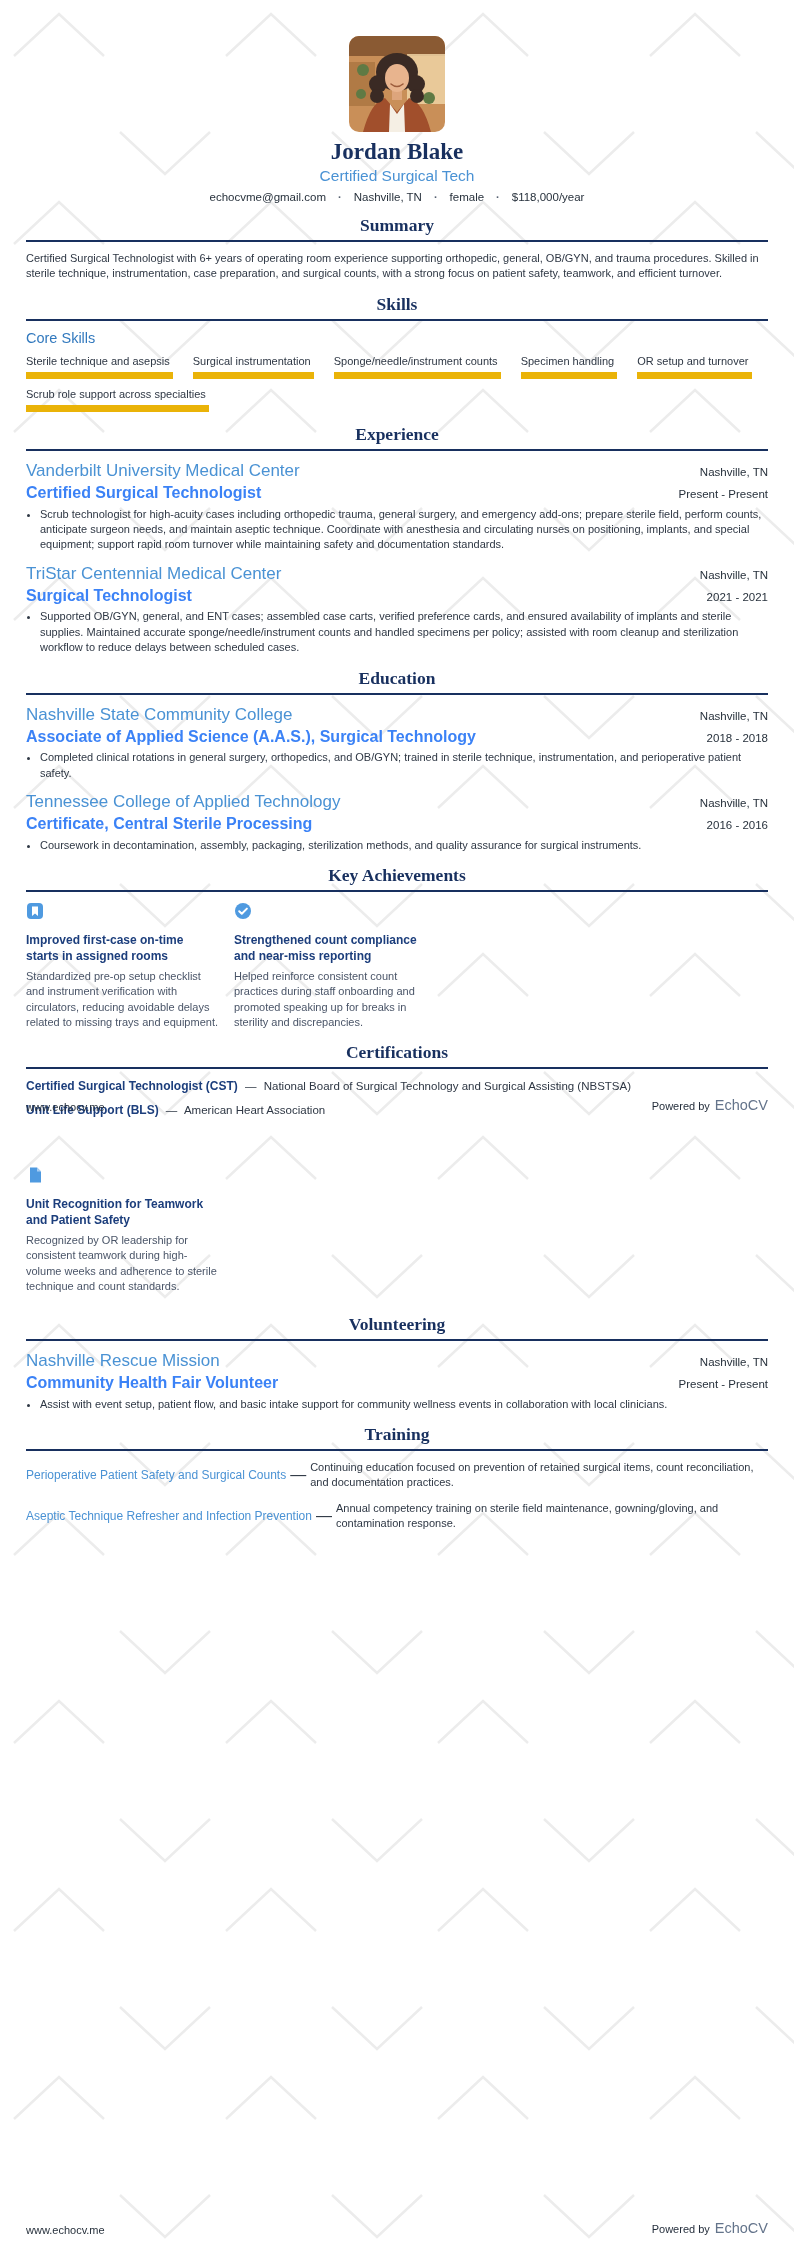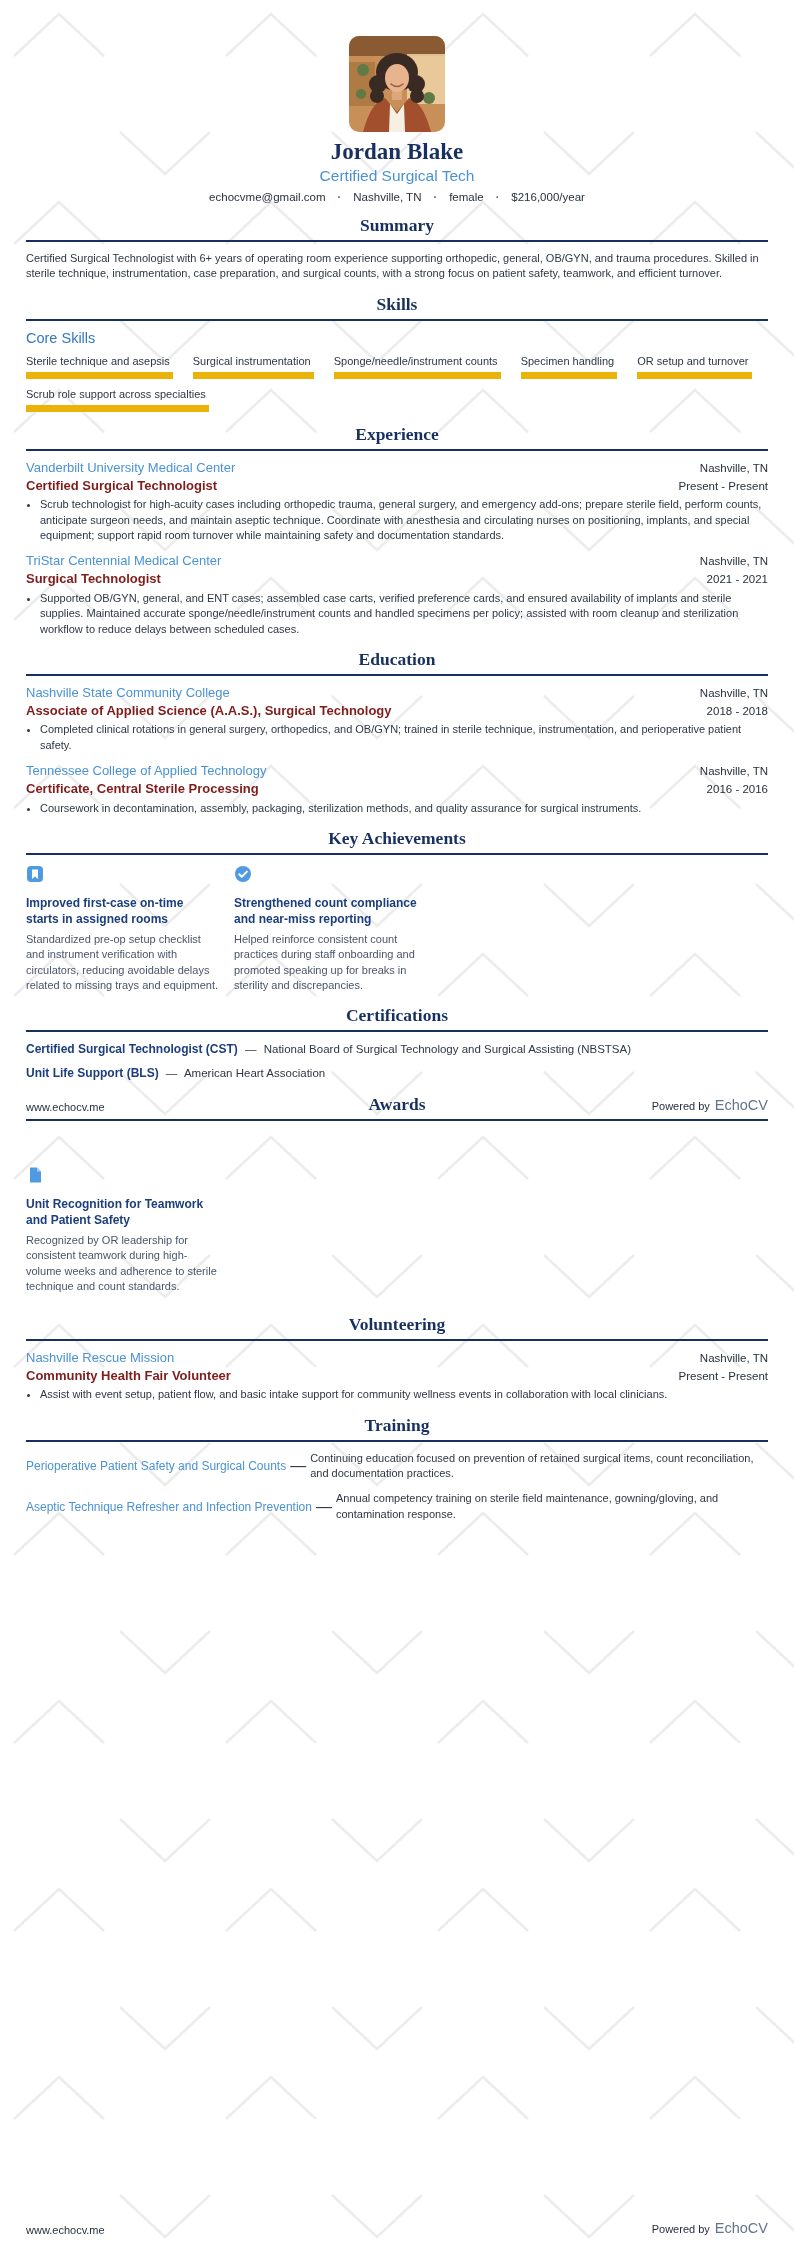--- a/index.html
+++ b/index.html
@@ -83,23 +83,23 @@
   .skill {
     font-size: 11px;
     color: #2e3744;
     padding: 0 3px 5px 0;
     border-bottom: 7px solid #eab308;
   }
 
   
   .entry { margin-bottom: 10px; }
   .entry-row { display: flex; justify-content: space-between; align-items: baseline; }
-  .org { font-size: 13px; color: #4a92d4; line-height: 1.3; }
+  .org { font-size: 17px; color: #4a92d4; line-height: 1.3; }
   .side { font-size: 11.5px; color: #27313c; white-space: nowrap; }
-  .role { font-size: 13px; font-weight: 700; color: #7f1d1d; line-height: 1.35; }
+  .role { font-size: 16px; font-weight: 700; color: #3b82f6; line-height: 1.35; }
   .bullets { margin-top: 3px; padding-left: 14px; list-style: disc; }
   .bullets li { font-size: 11px; line-height: 1.4; color: #2e3744; }
 
   
   .cards { display: flex; gap: 16px; }
   .card { width: 192px; display: flex; gap: 9px; flex-direction: column; }
   .card-icon { flex: 0 0 18px; padding-top: 1px; }
   .card-title { font-size: 12px; font-weight: 700; color: #1c3e7c; line-height: 1.3; }
   .card-desc { margin-top: 5px; font-size: 11px; color: #4a5568; line-height: 1.38; }
 
@@ -171,21 +171,21 @@
         </span>
         <div class="name">Jordan Blake</div>
         <div class="headline">Certified Surgical Tech</div>
         <div class="contact">
           <span>echocvme@gmail.com</span>
           <span class="sep">·</span>
           <span>Nashville, TN</span>
           <span class="sep">·</span>
           <span>female</span>
           <span class="sep">·</span>
-          <span>$216,000/year</span>
+          <span>$118,000/year</span>
         </div>
       </div>
 
       <div class="section">
         <div class="section-heading">Summary</div>
         <div class="section-rule"></div>
         <div class="section-body">
           <p class="para">Certified Surgical Technologist with 6+ years of operating room experience supporting orthopedic, general, OB/GYN, and trauma procedures. Skilled in sterile technique, instrumentation, case preparation, and surgical counts, with a strong focus on patient safety, teamwork, and efficient turnover.</p>
         </div>
       </div>

